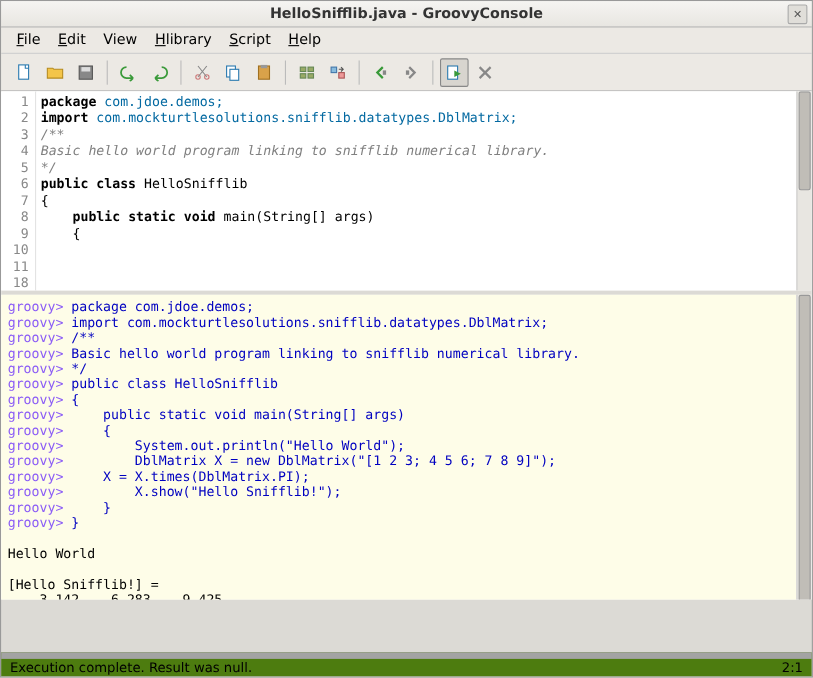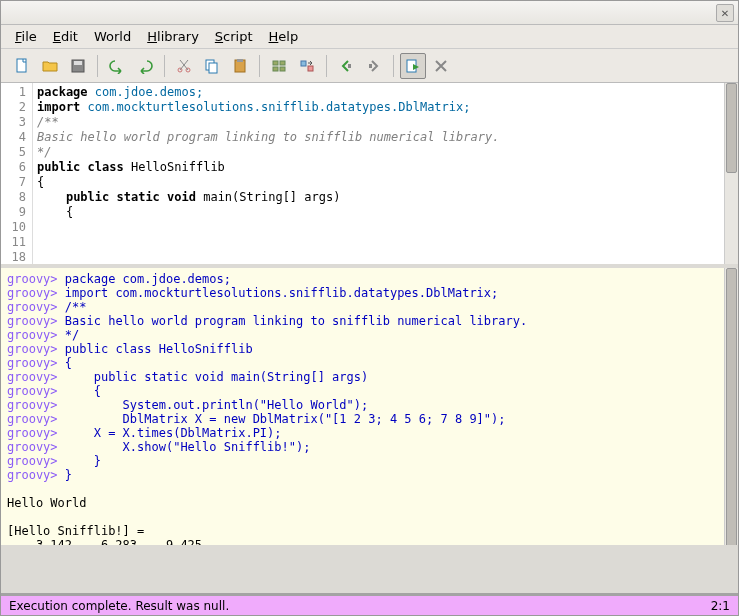--- a/index.html
+++ b/index.html
@@ -21,33 +21,34 @@
 .editor{flex:1;background:#fff;font-family:monospace;font-size:12px;line-height:15px;padding:2px 4px;white-space:pre;overflow:hidden;}
 .editor .kw{color:#000000;font-weight:bold;}
 .editor .cm{color:#808080;font-style:italic;}
 .editor .pkg{color:#0369a1;}
 .escroll{width:14px;background:#e8e6e1;border-left:1px solid #ccc;position:relative;}
 .escroll-thumb{position:absolute;left:1px;right:1px;background:#c0bdb7;border:1px solid #999;border-radius:2px;}
 .output-wrap{flex:1;display:flex;position:relative;}
 .output{flex:1;background:#fefde8;font-family:monospace;font-size:12px;line-height:14px;padding:4px 6px;white-space:pre;overflow:hidden;color:#000;}
 .output .prompt{color:#8b5cf6;}
 .output .code{color:#0000c0;}
-.statusbar{height:22px;background:#f0abfc;border-top:3px solid #a3a3a3;display:flex;align-items:center;padding:0 8px;font-size:12px;justify-content:space-between;margin-top:48px;}
+.statusbar{height:22px;background:#4d7c0f;border-top:6px solid #a3a3a3;display:flex;align-items:center;padding:0 8px;font-size:12px;justify-content:space-between;margin-top:48px;}
 </style>
 </head>
 <body>
 
 <div class="titlebar">
+  <span class="titlebar-text">HelloSnifflib.java - GroovyConsole</span>
   <div class="titlebar-close">✕</div>
 </div>
 
 <div class="menubar">
   <div class="menu-item"><u>F</u><span>ile</span></div>
   <div class="menu-item"><u>E</u><span>dit</span></div>
-  <div class="menu-item">World</div>
+  <div class="menu-item">View</div>
   <div class="menu-item"><u>H</u><span>library</span></div>
   <div class="menu-item"><u>S</u><span>cript</span></div>
   <div class="menu-item"><u>H</u><span>elp</span></div>
 </div>
 
 <div class="toolbar">
   <div class="tb-btn">
       <svg viewBox="0 0 16 16">
         <rect x="3" y="1" width="9" height="13" fill="#fff" stroke="#2a7ab0"></rect>
         <path d="M9 1v3h3" fill="none" stroke="#2a7ab0"></path>

